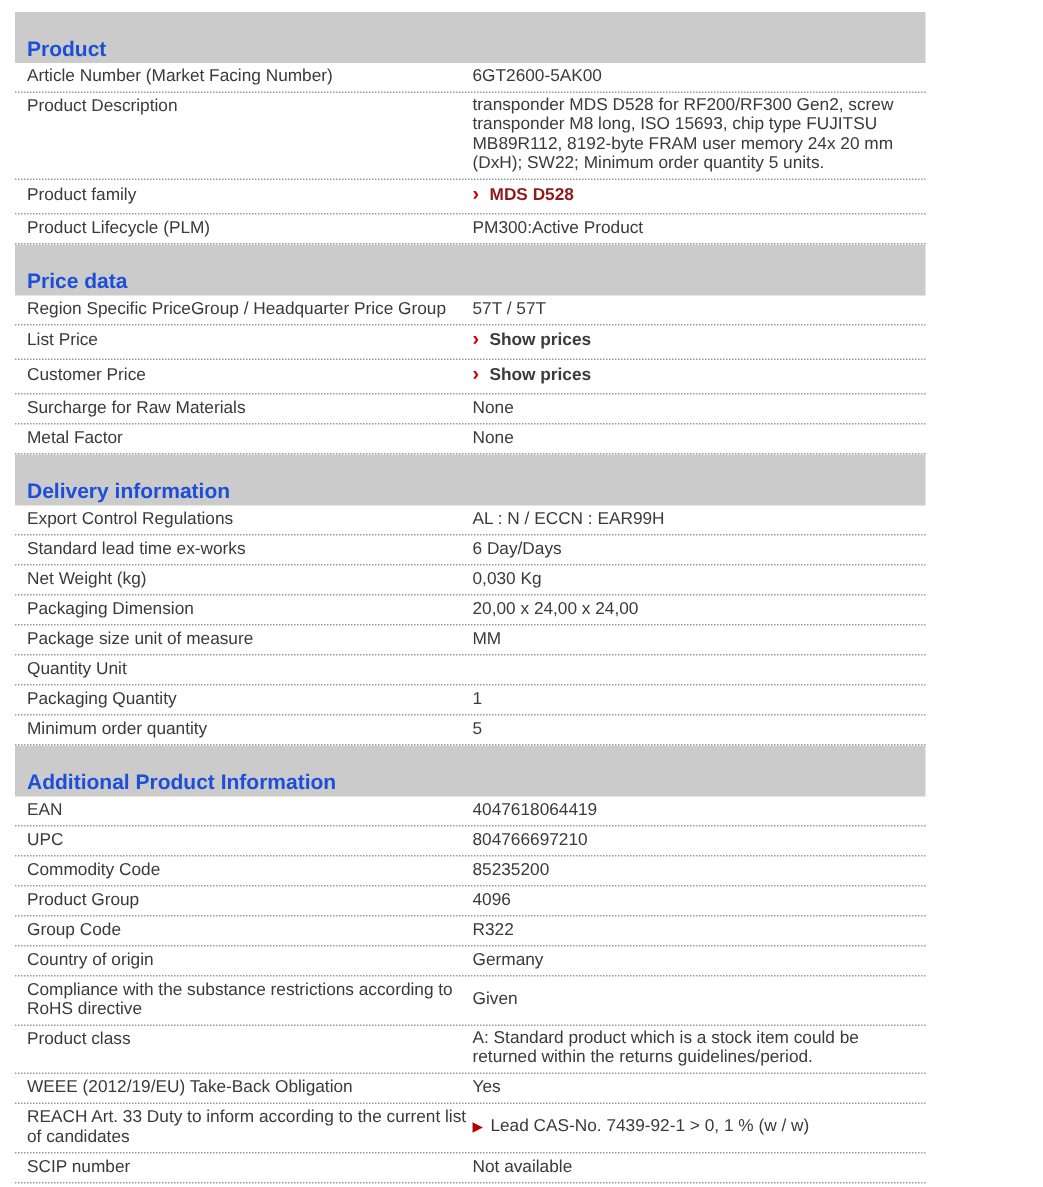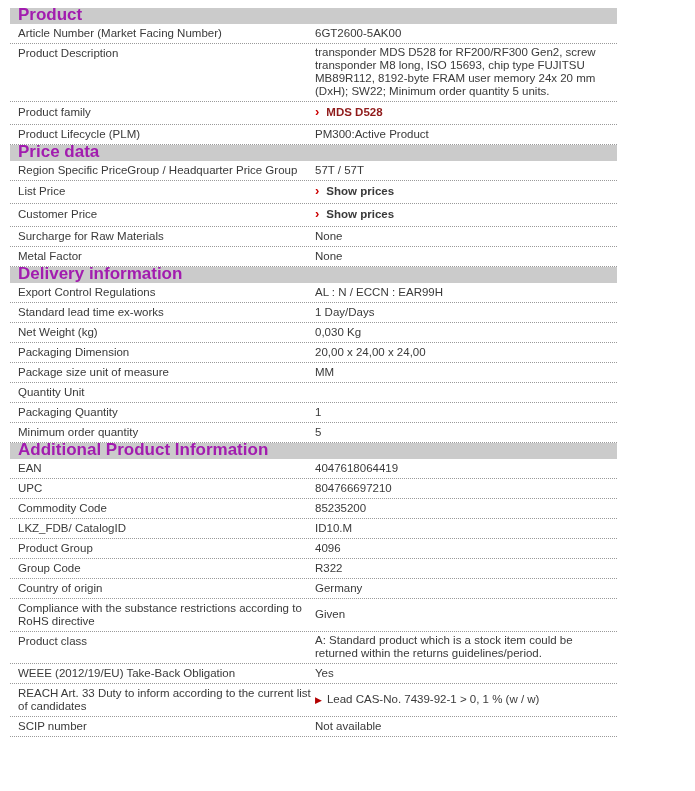--- a/index.html
+++ b/index.html
@@ -6,24 +6,24 @@
   body {
     width:695px; height:791px; overflow:hidden;
     background:#ffffff;
     font-family:"Liberation Sans", sans-serif;
     font-size:11.5px; color:#3a3a3a;
   }
   .content { position:absolute; left:10px; top:8px; width:607px; }
 
   .section-header {
     background:#cbcbcb;
-    color:#a21caf;
-    font-weight:bold; font-size:17px;
+    color:#1d4ed8;
+    font-weight:bold; font-size:14px;
     line-height:13px;
-    padding:0 8px 3px 8px;
+    padding:18px 8px 3px 8px;
   }
 
   .row {
     display:flex;
     border-bottom:1px dotted #9a9a9a;
     padding:2px 0 3px 0;
   }
   .row.linkrow { padding:3px 0 5px 0; }
 
   .label {
@@ -128,21 +128,21 @@
   </div>
 
   <div>
     <div class="section-header">Delivery information</div>
     <div class="row">
       <div class="label">Export Control Regulations</div>
       <div class="value">AL : N / ECCN : EAR99H</div>
     </div>
     <div class="row">
       <div class="label">Standard lead time ex-works</div>
-      <div class="value">1 Day/Days</div>
+      <div class="value">6 Day/Days</div>
     </div>
     <div class="row">
       <div class="label">Net Weight (kg)</div>
       <div class="value">0,030 Kg</div>
     </div>
     <div class="row">
       <div class="label">Packaging Dimension</div>
       <div class="value">20,00 x 24,00 x 24,00</div>
     </div>
     <div class="row">
@@ -168,24 +168,20 @@
       <div class="label">EAN</div>
       <div class="value">4047618064419</div>
     </div>
     <div class="row">
       <div class="label">UPC</div>
       <div class="value">804766697210</div>
     </div>
     <div class="row">
       <div class="label">Commodity Code</div>
       <div class="value">85235200</div>
-    </div>
-    <div class="row">
-      <div class="label">LKZ_FDB/ CatalogID</div>
-      <div class="value">ID10.M</div>
     </div>
     <div class="row">
       <div class="label">Product Group</div>
       <div class="value">4096</div>
     </div>
     <div class="row">
       <div class="label">Group Code</div>
       <div class="value">R322</div>
     </div>
     <div class="row">

